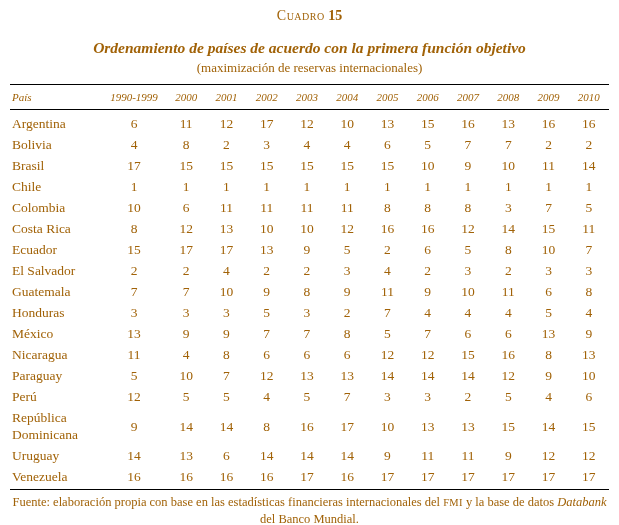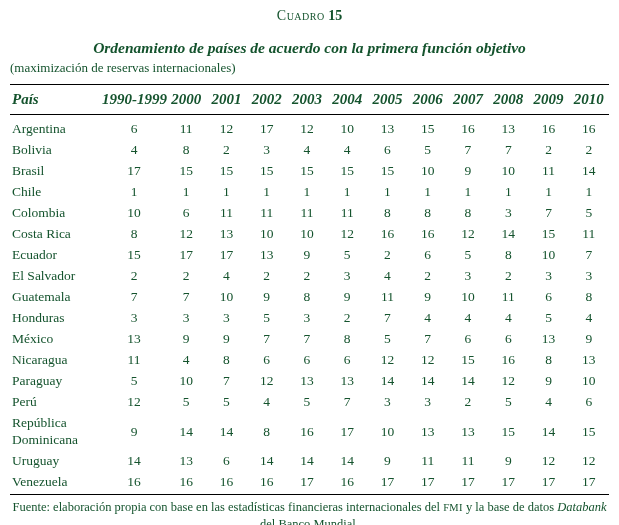--- a/index.html
+++ b/index.html
@@ -6,21 +6,21 @@
     margin: 0;
     padding: 0;
     background: #ffffff;
   }
   .page {
     width: 619px;
     height: 525px;
     box-sizing: border-box;
     padding: 7px 10px 0 10px;
     background: #ffffff;
-    color: #14532d;
+    color: #a16207;
     font-family: "Liberation Serif", "DejaVu Serif", serif;
     overflow: hidden;
   }
   .kicker {
     text-align: center;
     font-size: 14px;
     line-height: 18px;
   }
   .kicker .sc-word {
     font-variant: small-caps;
@@ -31,38 +31,39 @@
   }
   .title {
     text-align: center;
     font-weight: bold;
     font-style: italic;
     font-size: 15.5px;
     line-height: 20px;
     margin-top: 13px;
   }
   .subtitle {
+    text-align: center;
     font-size: 13px;
     line-height: 17px;
     margin-top: 1px;
   }
   table.ranking {
     width: 100%;
     border-collapse: collapse;
     margin-top: 8px;
     border-top: 1.5px solid #000000;
     border-bottom: 1.5px solid #000000;
     table-layout: fixed;
   }
   col.c-country { width: 92px; }
   col.c-decade  { width: 64px; }
   thead th {
     font-style: italic;
-    font-weight: bold;
-    font-size: 15px;
+    font-weight: normal;
+    font-size: 11px;
     text-align: center;
     padding: 6px 0 6px 0;
     border-bottom: 1.2px solid #000000;
     white-space: nowrap;
   }
   thead th.country {
     text-align: left;
     padding-left: 2px;
   }
   tbody td {

